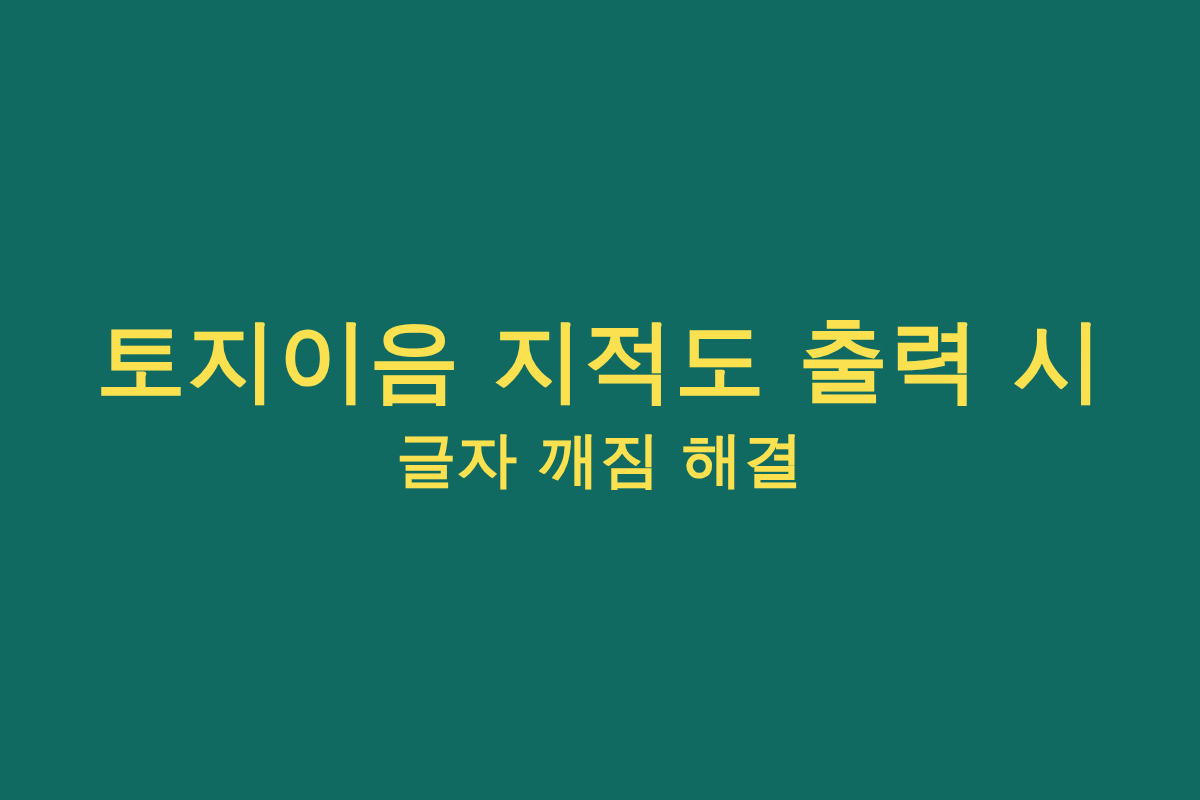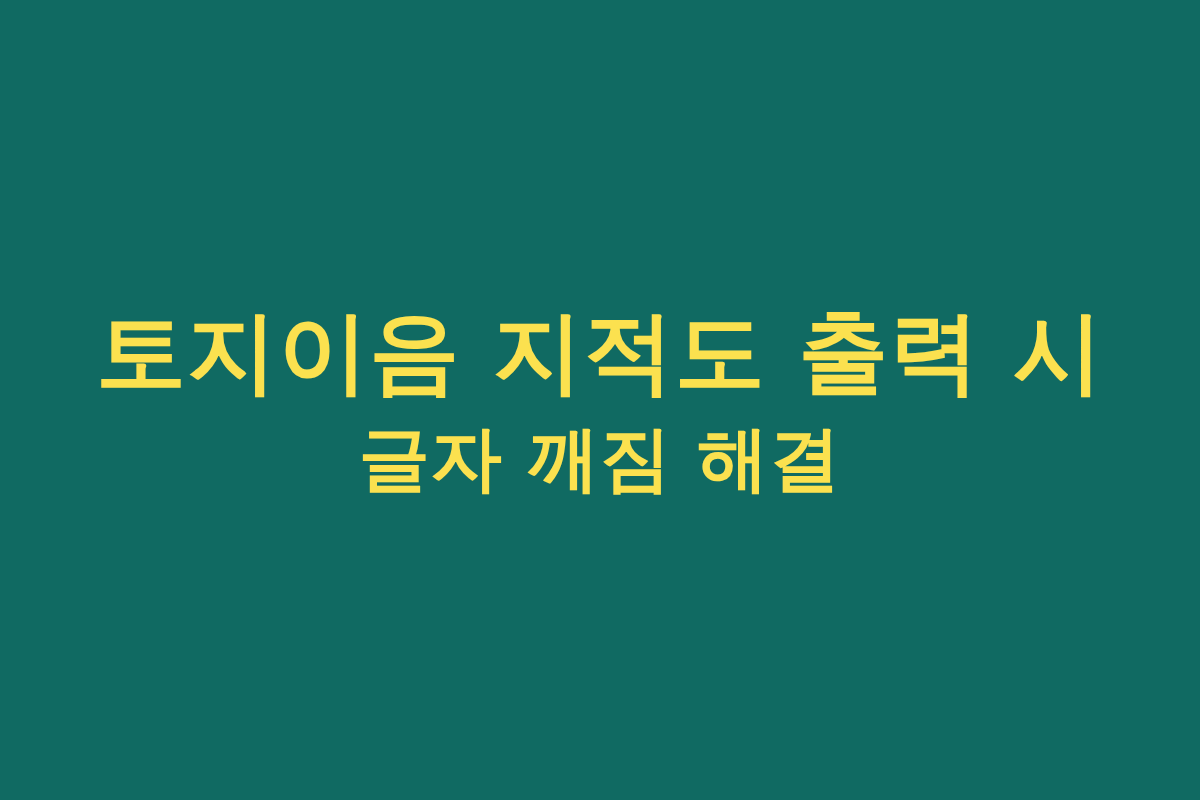--- a/index.html
+++ b/index.html
@@ -64,17 +64,17 @@
 </style>
 </head>
 <body style="background-color: rgb(16, 106, 98);">
 
 <div id="title-card" style="background-color: rgb(16, 106, 98); text-align: center;">
 
   <h1 id="headline" style="color: rgb(251, 225, 79);">
 
     <span class="headline-line" id="headline-line-1" style="font-size: 90px;">토지이음 지적도 출력 시</span>
 
-    <span class="headline-line" id="headline-line-2" style="font-size: 71px;">글자 깨짐 해결</span>
+    <span class="headline-line" id="headline-line-2" style="font-size: 60px;">글자 깨짐 해결</span>
 
   </h1>
 
 </div>
 
 </body></html>

